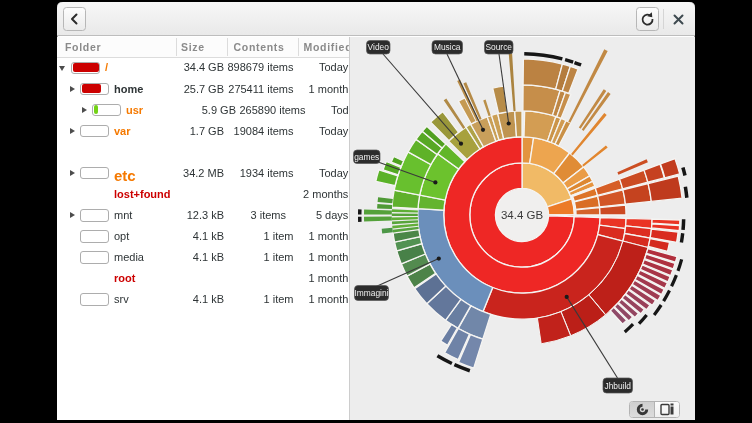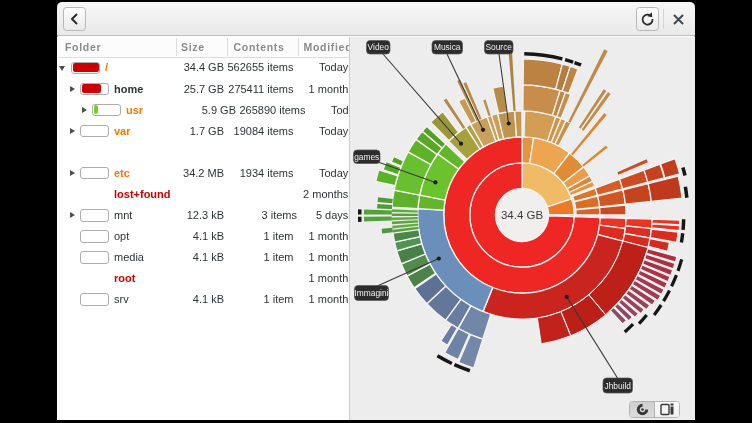--- a/index.html
+++ b/index.html
@@ -52,21 +52,21 @@
           <i style="left:170px"></i>
           <i style="left:241px"></i>
     </div>
 <div style="position:absolute;left:0;top:20.9px;width:292px;height:21.06px">
           <span style="position:absolute;left:2.3px;top:8.03px;width:0;height:0;border-top:5px solid #4d4d4d;border-left:3.5px solid transparent;border-right:3.5px solid transparent"></span>
           <span style="position:absolute;left:14px;top:3.7799999999999994px;width:28.5px;height:12.5px;background:#fff;border:1px solid #adadad;border-radius:3px">
             <span style="position:absolute;left:0.5px;top:0.5px;height:9px;width:26px;background:#cc0000;border-radius:2px"></span>
           </span>
           <span style="position:absolute;left:48px;top:3.5299999999999994px;font-size:11px;font-weight:bold;color:#f57900">/</span>
           <span class="num" style="right:125px;top:3.5299999999999994px">34.4 GB</span>
-          <span class="num" style="right:55.5px;top:3.5299999999999994px">562655 items</span>
+          <span class="num" style="right:55.5px;top:3.5299999999999994px">898679 items</span>
           <span class="num" style="right:0.6999999999999886px;top:3.5299999999999994px">Today</span>
         </div>
 <div style="position:absolute;left:0;top:42.0px;width:292px;height:21.06px">
           <span style="position:absolute;left:13.4px;top:7.029999999999999px;width:0;height:0;border-left:5px solid #4d4d4d;border-top:3.5px solid transparent;border-bottom:3.5px solid transparent"></span>
           <span style="position:absolute;left:23px;top:3.7799999999999994px;width:28.5px;height:12.5px;background:#fff;border:1px solid #adadad;border-radius:3px">
             <span style="position:absolute;left:0.5px;top:0.5px;height:9px;width:19px;background:#cc0000;border-radius:2px"></span>
           </span>
           <span style="position:absolute;left:57px;top:3.5299999999999994px;font-size:11px;font-weight:bold;color:#2e3436">home</span>
           <span class="num" style="right:125px;top:3.5299999999999994px">25.7 GB</span>
           <span class="num" style="right:55.5px;top:3.5299999999999994px">275411 items</span>
@@ -86,37 +86,37 @@
           <span style="position:absolute;left:13.4px;top:7.029999999999999px;width:0;height:0;border-left:5px solid #4d4d4d;border-top:3.5px solid transparent;border-bottom:3.5px solid transparent"></span>
           <span style="position:absolute;left:23px;top:3.7799999999999994px;width:28.5px;height:12.5px;background:#fff;border:1px solid #adadad;border-radius:3px"></span>
           <span style="position:absolute;left:57px;top:3.5299999999999994px;font-size:11px;font-weight:bold;color:#f57900">var</span>
           <span class="num" style="right:125px;top:3.5299999999999994px">1.7 GB</span>
           <span class="num" style="right:55.5px;top:3.5299999999999994px">19084 items</span>
           <span class="num" style="right:0.6999999999999886px;top:3.5299999999999994px">Today</span>
         </div>
 <div style="position:absolute;left:0;top:126.2px;width:292px;height:21.06px">
           <span style="position:absolute;left:13.4px;top:7.029999999999999px;width:0;height:0;border-left:5px solid #4d4d4d;border-top:3.5px solid transparent;border-bottom:3.5px solid transparent"></span>
           <span style="position:absolute;left:23px;top:3.7799999999999994px;width:28.5px;height:12.5px;background:#fff;border:1px solid #adadad;border-radius:3px"></span>
-          <span style="position:absolute;left:57px;top:3.5299999999999994px;font-size:11px;font-weight:bold;color:#f57900">etc</span>
+          <span style="position:absolute;left:57px;top:3.5299999999999994px;font-size:15px;font-weight:bold;color:#f57900">etc</span>
           <span class="num" style="right:125px;top:3.5299999999999994px">34.2 MB</span>
           <span class="num" style="right:55.5px;top:3.5299999999999994px">1934 items</span>
           <span class="num" style="right:0.6999999999999886px;top:3.5299999999999994px">Today</span>
         </div>
 <div style="position:absolute;left:0;top:147.3px;width:292px;height:21.06px">
           <span style="position:absolute;left:57px;top:3.5299999999999994px;font-size:11px;font-weight:bold;color:#cc0000">lost+found</span>
           <span class="num" style="right:125px;top:3.5299999999999994px"></span>
           <span class="num" style="right:55.5px;top:3.5299999999999994px"></span>
           <span class="num" style="right:0.6999999999999886px;top:3.5299999999999994px">2 months</span>
         </div>
 <div style="position:absolute;left:0;top:168.3px;width:292px;height:21.06px">
           <span style="position:absolute;left:13.4px;top:7.029999999999999px;width:0;height:0;border-left:5px solid #4d4d4d;border-top:3.5px solid transparent;border-bottom:3.5px solid transparent"></span>
           <span style="position:absolute;left:23px;top:3.7799999999999994px;width:28.5px;height:12.5px;background:#fff;border:1px solid #adadad;border-radius:3px"></span>
           <span style="position:absolute;left:57px;top:3.5299999999999994px;font-size:11px;font-weight:normal;color:#2e3436">mnt</span>
           <span class="num" style="right:125px;top:3.5299999999999994px">12.3 kB</span>
-          <span class="num" style="right:52px;top:3.5299999999999994px">3 items</span>
+          <span class="num" style="right:63px;top:3.5299999999999994px">3 items</span>
           <span class="num" style="right:0.6999999999999886px;top:3.5299999999999994px">5 days</span>
         </div>
 <div style="position:absolute;left:0;top:189.4px;width:292px;height:21.06px">
           <span style="position:absolute;left:23px;top:3.7799999999999994px;width:28.5px;height:12.5px;background:#fff;border:1px solid #adadad;border-radius:3px"></span>
           <span style="position:absolute;left:57px;top:3.5299999999999994px;font-size:11px;font-weight:normal;color:#2e3436">opt</span>
           <span class="num" style="right:125px;top:3.5299999999999994px">4.1 kB</span>
           <span class="num" style="right:55.5px;top:3.5299999999999994px">1 item</span>
           <span class="num" style="right:0.6999999999999886px;top:3.5299999999999994px">1 month</span>
         </div>
 <div style="position:absolute;left:0;top:210.4px;width:292px;height:21.06px">

